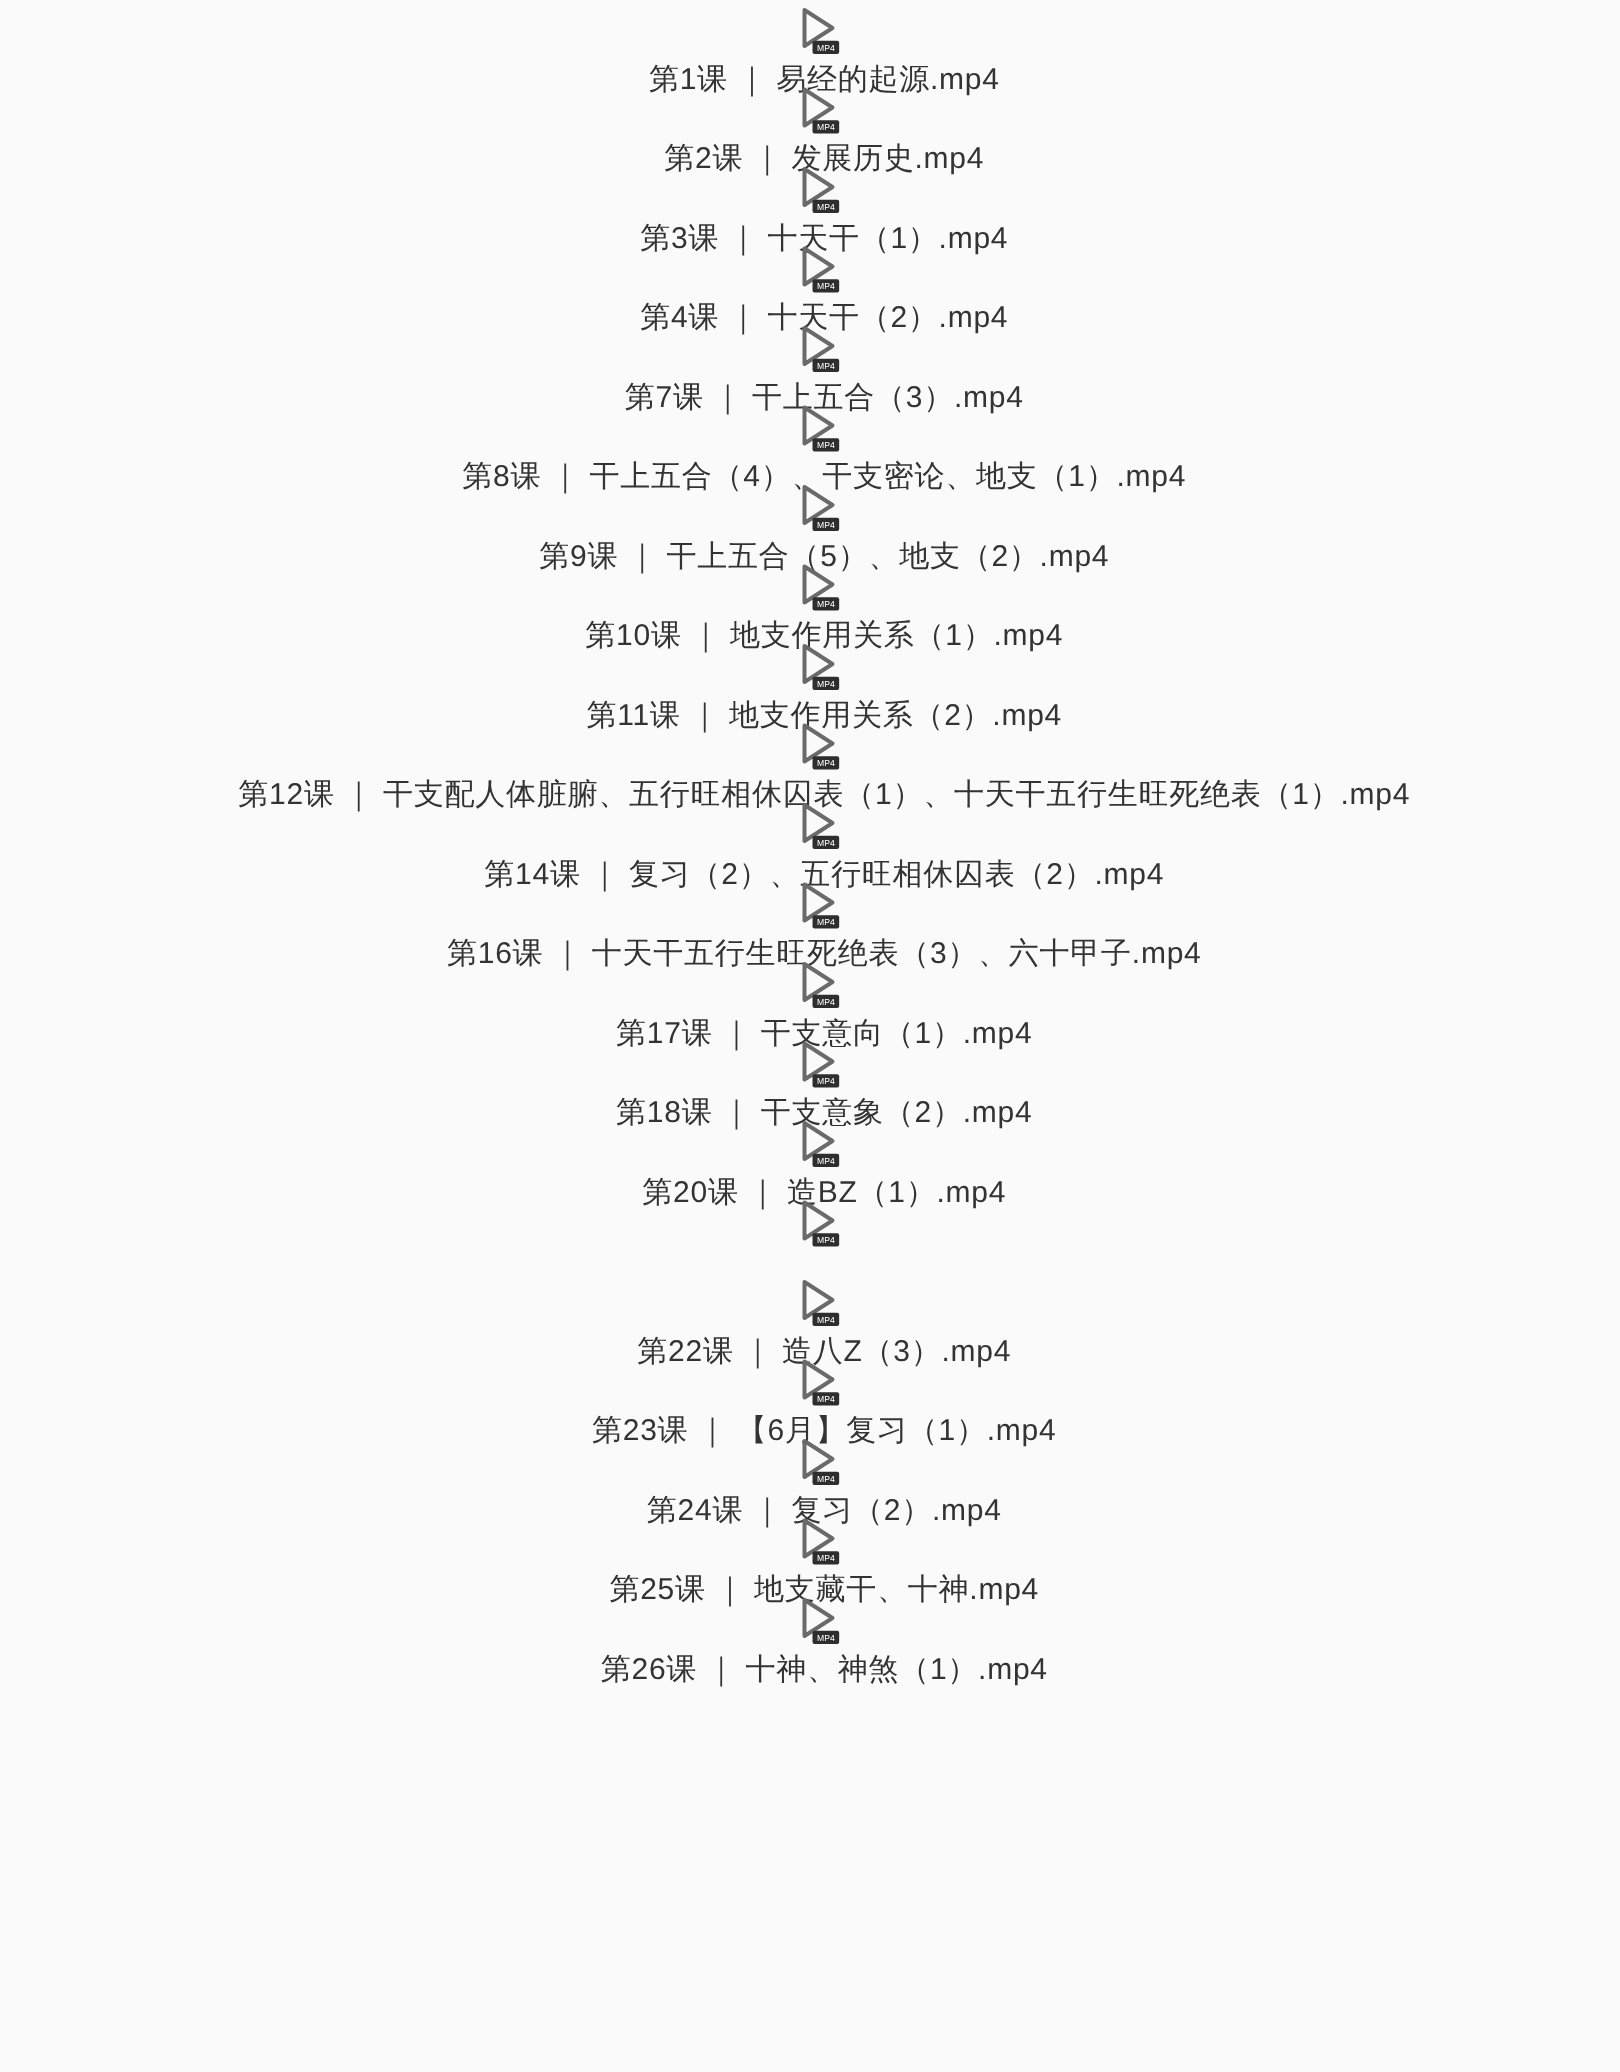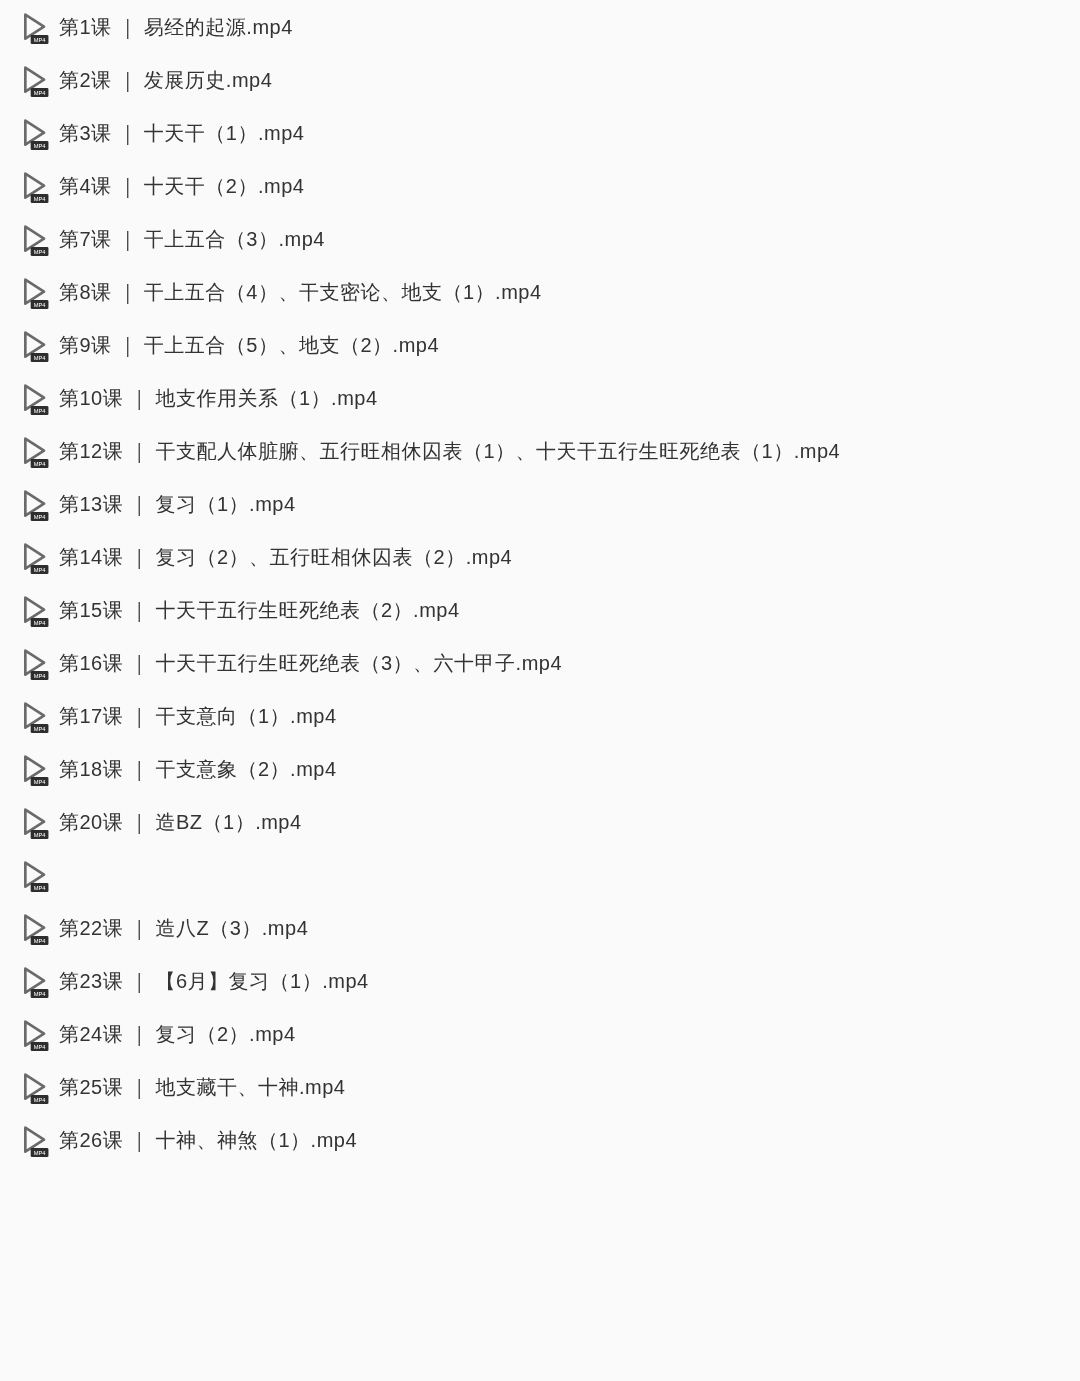--- a/index.html
+++ b/index.html
@@ -15,20 +15,21 @@
     list-style: none;
     margin: 0;
     padding: 1px 0 0 0;
   }
   .file-row {
     display: flex;
     align-items: center;
     height: 53px;
     padding-left: 19px;
     cursor: pointer;
+    flex-direction: column;
   }
   .file-row .icon {
     flex: 0 0 auto;
     width: 34px;
     height: 38px;
     margin-right: 6px;
     display: inline-flex;
     align-items: center;
     justify-content: center;
   }
@@ -124,51 +125,41 @@
       <span class="label">第10课 ｜ 地支作用关系（1）.mp4</span>
     </li>
     <li class="file-row">
       <span class="icon">
         <svg viewBox="0 0 36 38" width="32" height="34" aria-hidden="true">
           <path d="M6 4 L27 17.5 L6 31 Z" fill="none" stroke="#6a6a6a" stroke-width="3" stroke-linejoin="round" stroke-linecap="round"></path>
           <rect x="12" y="27" width="20" height="10" rx="1.5" fill="#2e2e2e"></rect>
           <text x="22" y="34.6" font-size="6.5" font-family="Liberation Sans, sans-serif" fill="#ffffff" text-anchor="middle">MP4</text>
         </svg>
       </span>
+      <span class="label">第11课 ｜ 地支作用关系（2）.mp4</span>
+    </li>
+    <li class="file-row">
+      <span class="icon">
+        <svg viewBox="0 0 36 38" width="32" height="34" aria-hidden="true">
+          <path d="M6 4 L27 17.5 L6 31 Z" fill="none" stroke="#6a6a6a" stroke-width="3" stroke-linejoin="round" stroke-linecap="round"></path>
+          <rect x="12" y="27" width="20" height="10" rx="1.5" fill="#2e2e2e"></rect>
+          <text x="22" y="34.6" font-size="6.5" font-family="Liberation Sans, sans-serif" fill="#ffffff" text-anchor="middle">MP4</text>
+        </svg>
+      </span>
       <span class="label">第12课 ｜ 干支配人体脏腑、五行旺相休囚表（1）、十天干五行生旺死绝表（1）.mp4</span>
     </li>
     <li class="file-row">
       <span class="icon">
         <svg viewBox="0 0 36 38" width="32" height="34" aria-hidden="true">
           <path d="M6 4 L27 17.5 L6 31 Z" fill="none" stroke="#6a6a6a" stroke-width="3" stroke-linejoin="round" stroke-linecap="round"></path>
           <rect x="12" y="27" width="20" height="10" rx="1.5" fill="#2e2e2e"></rect>
           <text x="22" y="34.6" font-size="6.5" font-family="Liberation Sans, sans-serif" fill="#ffffff" text-anchor="middle">MP4</text>
         </svg>
       </span>
-      <span class="label">第13课 ｜ 复习（1）.mp4</span>
-    </li>
-    <li class="file-row">
-      <span class="icon">
-        <svg viewBox="0 0 36 38" width="32" height="34" aria-hidden="true">
-          <path d="M6 4 L27 17.5 L6 31 Z" fill="none" stroke="#6a6a6a" stroke-width="3" stroke-linejoin="round" stroke-linecap="round"></path>
-          <rect x="12" y="27" width="20" height="10" rx="1.5" fill="#2e2e2e"></rect>
-          <text x="22" y="34.6" font-size="6.5" font-family="Liberation Sans, sans-serif" fill="#ffffff" text-anchor="middle">MP4</text>
-        </svg>
-      </span>
       <span class="label">第14课 ｜ 复习（2）、五行旺相休囚表（2）.mp4</span>
-    </li>
-    <li class="file-row">
-      <span class="icon">
-        <svg viewBox="0 0 36 38" width="32" height="34" aria-hidden="true">
-          <path d="M6 4 L27 17.5 L6 31 Z" fill="none" stroke="#6a6a6a" stroke-width="3" stroke-linejoin="round" stroke-linecap="round"></path>
-          <rect x="12" y="27" width="20" height="10" rx="1.5" fill="#2e2e2e"></rect>
-          <text x="22" y="34.6" font-size="6.5" font-family="Liberation Sans, sans-serif" fill="#ffffff" text-anchor="middle">MP4</text>
-        </svg>
-      </span>
-      <span class="label">第15课 ｜  十天干五行生旺死绝表（2）.mp4</span>
     </li>
     <li class="file-row">
       <span class="icon">
         <svg viewBox="0 0 36 38" width="32" height="34" aria-hidden="true">
           <path d="M6 4 L27 17.5 L6 31 Z" fill="none" stroke="#6a6a6a" stroke-width="3" stroke-linejoin="round" stroke-linecap="round"></path>
           <rect x="12" y="27" width="20" height="10" rx="1.5" fill="#2e2e2e"></rect>
           <text x="22" y="34.6" font-size="6.5" font-family="Liberation Sans, sans-serif" fill="#ffffff" text-anchor="middle">MP4</text>
         </svg>
       </span>
       <span class="label">第16课 ｜ 十天干五行生旺死绝表（3）、六十甲子.mp4</span>

